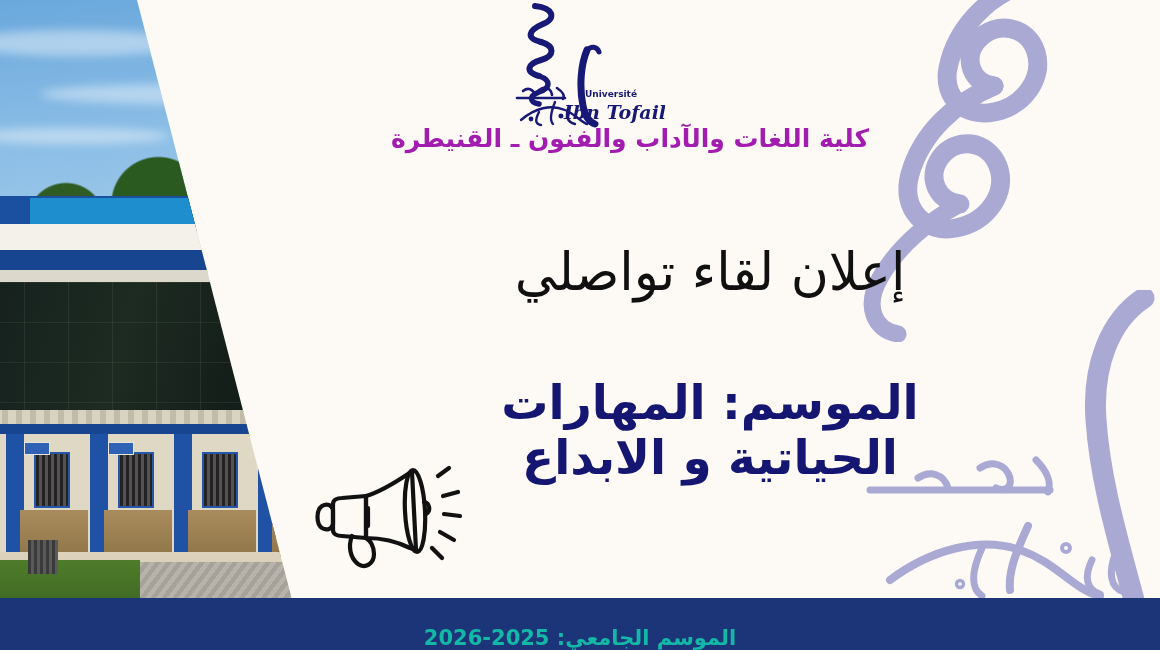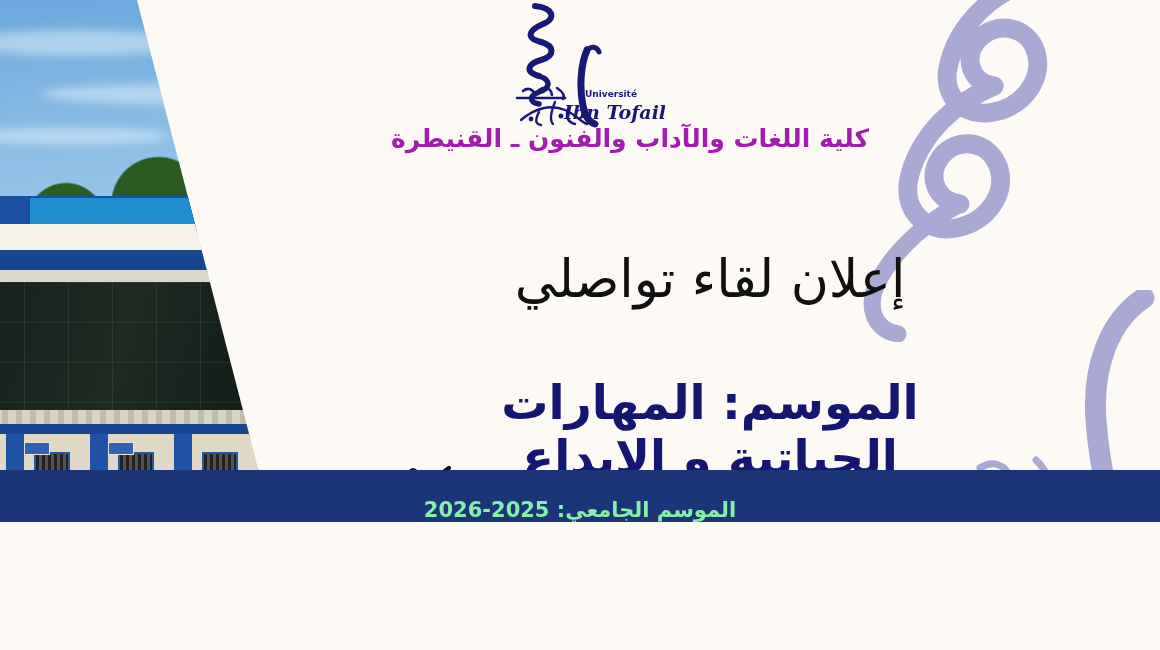--- a/index.html
+++ b/index.html
@@ -5,21 +5,21 @@
 <style>
   * { box-sizing: border-box; margin: 0; padding: 0; }
   html, body {
     width: 1160px; height: 650px;
     font-family: "DejaVu Sans", "Liberation Sans", sans-serif;
     overflow: hidden;
     background: #fdfaf5;
   }
   #poster {
     position: relative;
-    width: 1160px; height: 522px;
+    width: 1160px; height: 650px;
     background: #fdfaf5;
     overflow: hidden;
   }
 
   
   .watermark {
     position: absolute;
     pointer-events: none;
     z-index: 1;
   }
@@ -153,42 +153,41 @@
     color:#a21caf;
     font-family:"DejaVu Sans","Liberation Sans",sans-serif;
   }
   #announce-title {
     position:absolute; z-index:6;
     left:420px; top:243px; width:580px;
     text-align:center; direction:rtl;
     font-size:52px; font-weight:400; line-height:1.12;
     color:#101010;
     font-family:"DejaVu Sans","Liberation Sans",sans-serif;
-    margin-top:7px;
   }
   #program-title {
     position:absolute; z-index:6;
     left:430px; top:375px; width:560px;
     text-align:center; direction:rtl;
     font-size:47px; font-weight:700; line-height:1.18;
     color:#151572;
     font-family:"DejaVu Sans","Liberation Sans",sans-serif;
   }
 
   
   #megaphone { position:absolute; left:312px; top:452px; width:160px; height:120px; z-index:6; }
 
   
   #bottom-bar {
     position:absolute; left:0; bottom:0; width:1160px; height:52px;
     background:#1c3478; z-index:7;
     display:flex; align-items:center; justify-content:center;
   }
   #academic-year {
-    direction:rtl; color:#86efac;
+    direction:rtl; color:#14b8a6;
     font-size:21px; font-weight:700; letter-spacing:.2px;
     font-family:"DejaVu Sans","Liberation Sans",sans-serif;
     margin-top:28px;
   }
 </style>
 </head>
 <body>
 
 <div id="poster">
 

